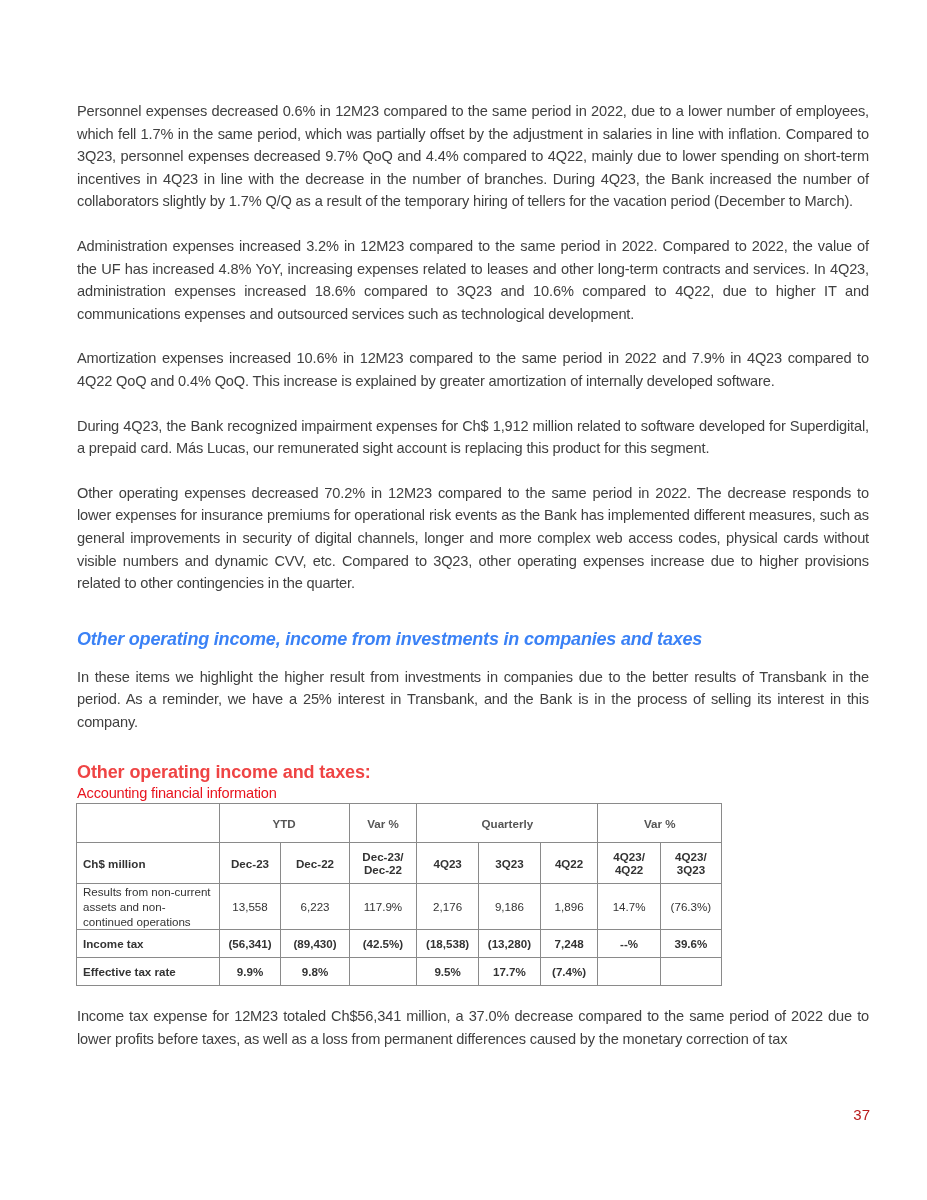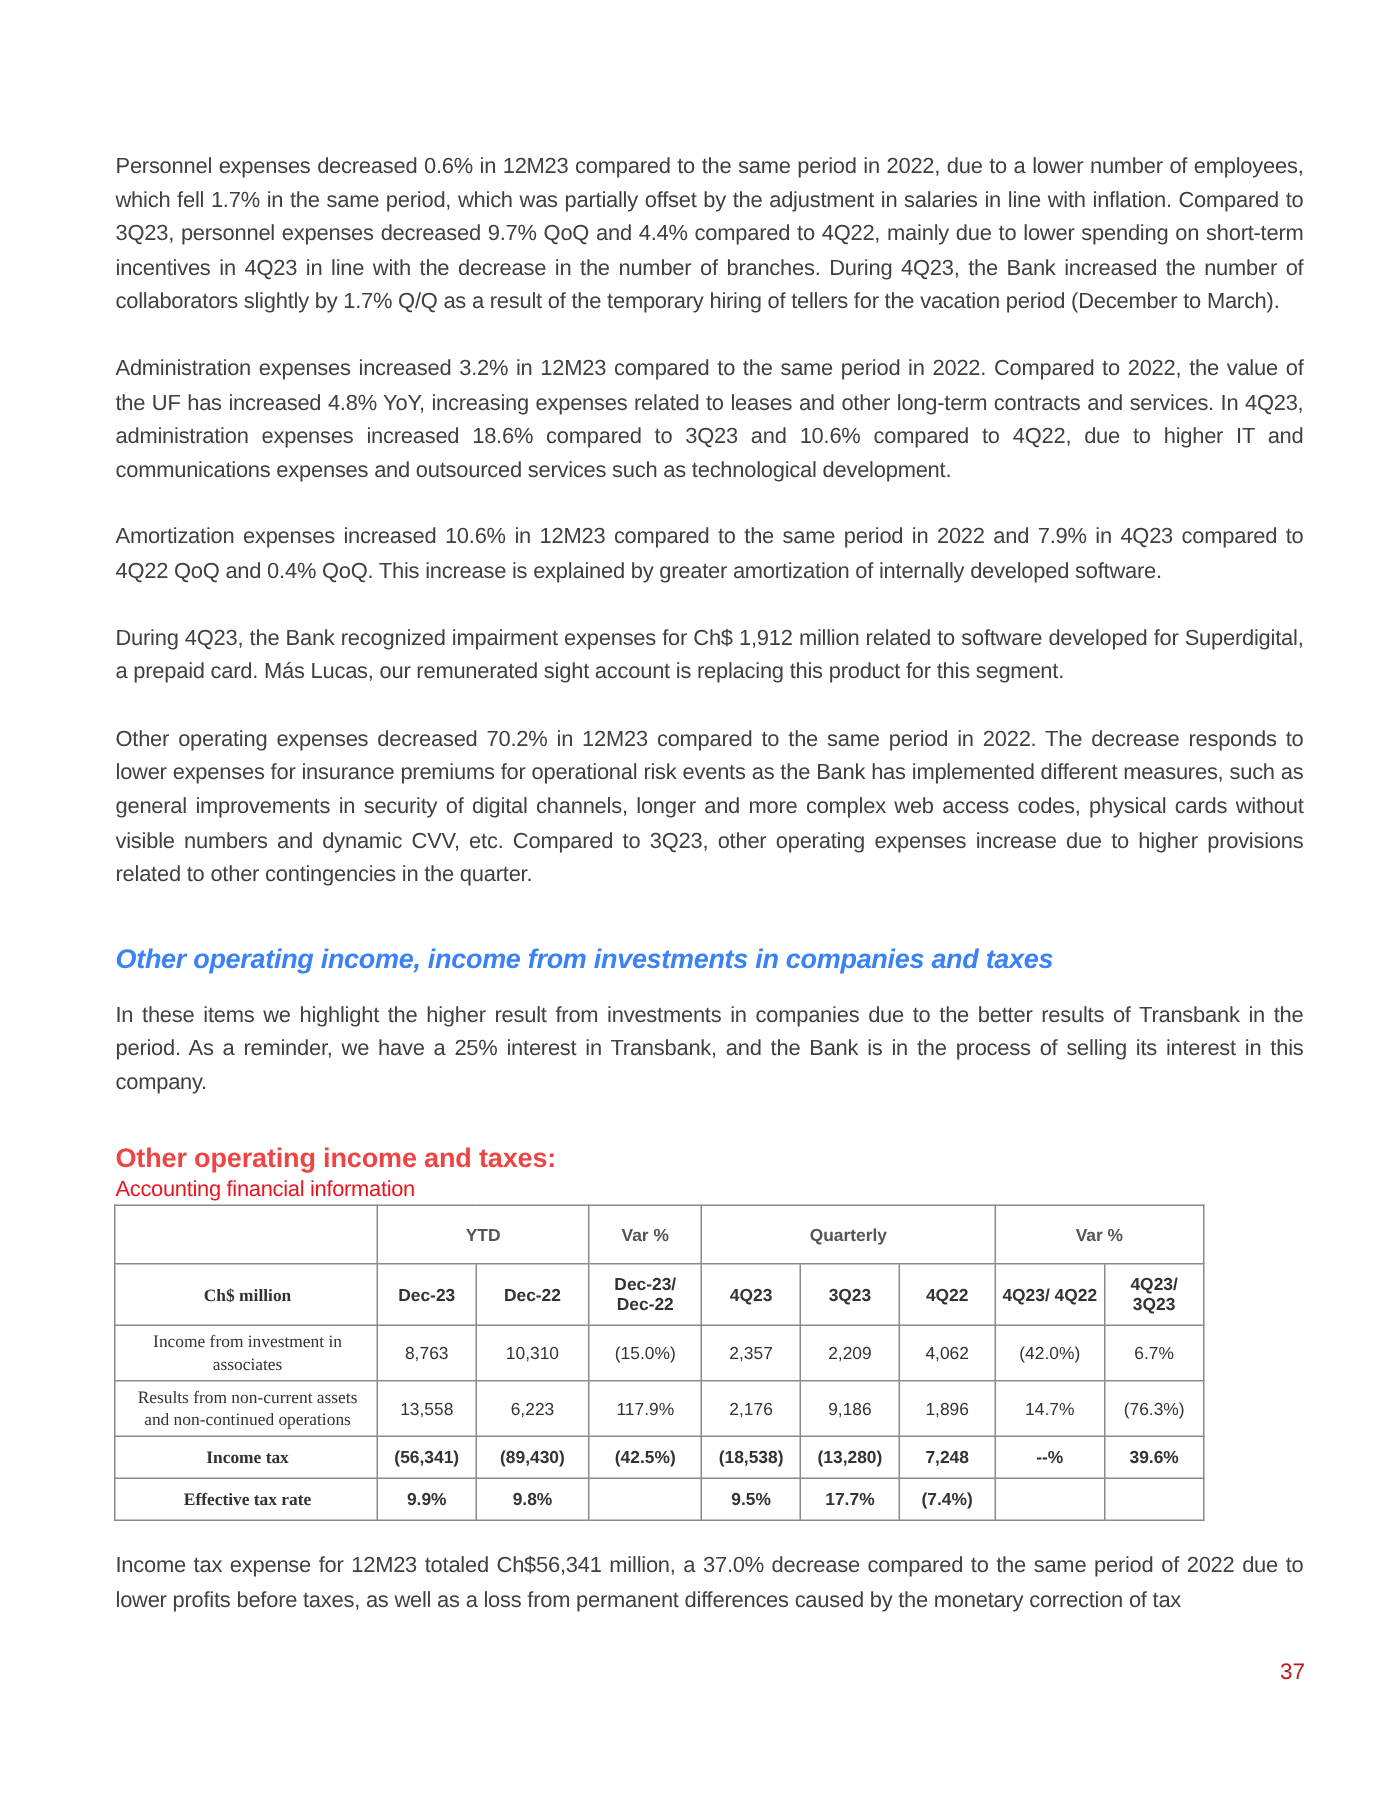--- a/index.html
+++ b/index.html
@@ -8,25 +8,25 @@
   .page { position: absolute; left: 77px; top: 100px; width: 792px; }
   p.body { margin: 0; font-size: 14.6px; line-height: 22.6px; text-align: justify;
            letter-spacing: -0.15px; }
   p.gap { margin-top: 22px; }
   h2.section { margin: 34px 0 0 0; font-size: 18px; font-style: italic; font-weight: bold;
                color: #3b82f6; letter-spacing: -0.2px; }
   .intro { margin-top: 16px !important; }
   h3.tbl-title { margin: 28px 0 0 0; font-size: 18px; font-weight: bold; color: #ef4444;
                  letter-spacing: -0.1px; line-height: 22px; }
   .tbl-sub { font-size: 14.6px; color: #e8141e; margin: 0; line-height: 20px; letter-spacing: -0.2px; }
-  table.fin { border-collapse: collapse; width: 727px; margin-left: -1px; font-size: 11.6px; color: #333; }
+  table.fin { border-collapse: collapse; width: 646px; margin-left: -1px; font-size: 11.6px; color: #333; }
   table.fin td, table.fin th { border: 1.5px solid #8a8a8a; padding: 0 4px; text-align: center; font-weight: normal; }
   table.fin tr.h1 td { height: 38px; font-weight: bold; color: #555; }
   table.fin tr.h2 td { height: 40px; font-weight: bold; }
-  table.fin td.lbl { text-align: center; padding-left: 6px; font-family: Liberation Serif, serif; }
+  table.fin td.lbl { text-align: left; padding-left: 6px; }
   table.fin tr.r1 td { height: 24px; }
   table.fin tr.r2 td { height: 36px; line-height: 15px; }
   table.fin tr.rb td { height: 27px; font-weight: bold; margin-top: 20px; }
   .after { margin-top: 19px !important; }
   .page-num { position: absolute; right: 57px; top: 1106px; font-size: 15px; color: #b91c1c; }
 </style>
 </head>
 <body>
 
 <div class="page">
@@ -67,31 +67,20 @@
       <td>Dec-23</td>
       <td>Dec-22</td>
       <td>Dec-23/ Dec-22</td>
       <td>4Q23</td>
       <td>3Q23</td>
       <td>4Q22</td>
       <td>4Q23/ 4Q22</td>
       <td>4Q23/ 3Q23</td>
     </tr>
     <tr class="r2">
-      <td class="lbl">Income from investment in associates</td>
-      <td>8,763</td>
-      <td>10,310</td>
-      <td>(15.0%)</td>
-      <td>2,357</td>
-      <td>2,209</td>
-      <td>4,062</td>
-      <td>(42.0%)</td>
-      <td>6.7%</td>
-    </tr>
-    <tr class="r2">
       <td class="lbl">Results from non-current assets and non-continued operations</td>
       <td>13,558</td>
       <td>6,223</td>
       <td>117.9%</td>
       <td>2,176</td>
       <td>9,186</td>
       <td>1,896</td>
       <td>14.7%</td>
       <td>(76.3%)</td>
     </tr>

